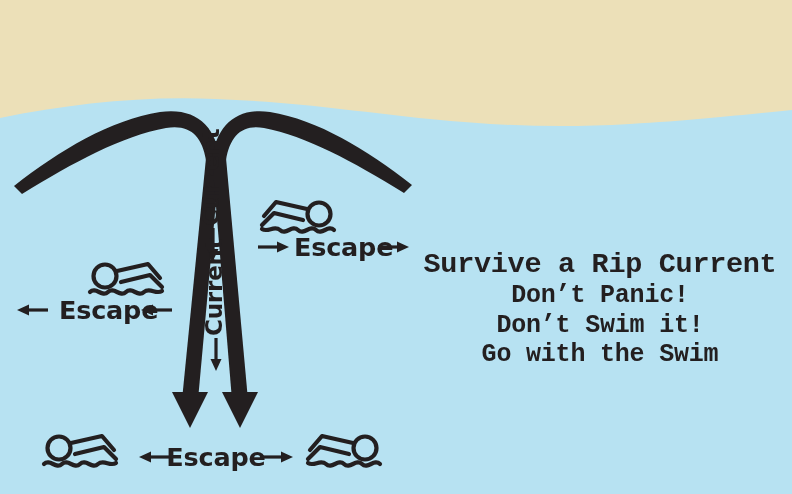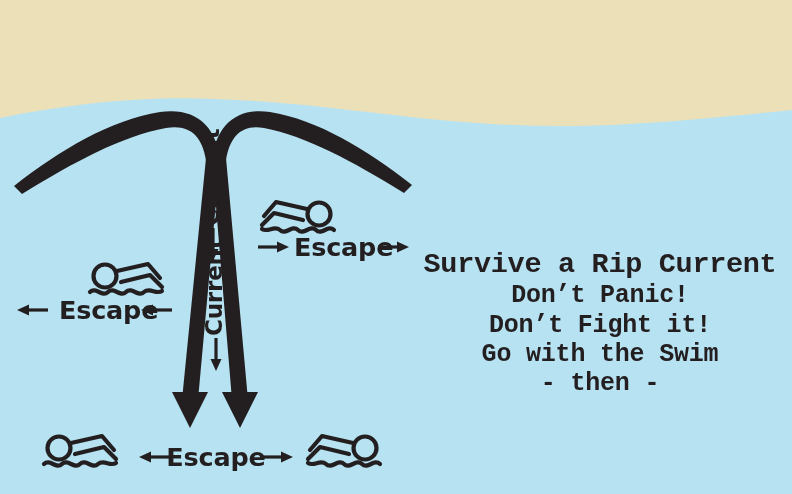--- a/index.html
+++ b/index.html
@@ -185,18 +185,17 @@
         <path d="M29,9 L60,2 L72,16"></path>
         <path d="M33,20 L62,13 L74,25"></path>
         <path d="M2,30 C8,24 14,36 20,30 C26,24 32,36 38,30 C44,24 50,36 56,30 C62,25 68,33 74,29"></path>
       </g>
     </g>
   </svg>
 
   <div id="message-block">
     <div class="headline">Survive a Rip Current</div>
     <div class="line">Don’t Panic!</div>
-    <div class="line">Don’t Fight it!</div>
+    <div class="line">Don’t Swim it!</div>
     <div class="line">Go with the Swim</div>
-    <div class="line">- then -</div>
   </div>
 
 </div>
 
 </body></html>

